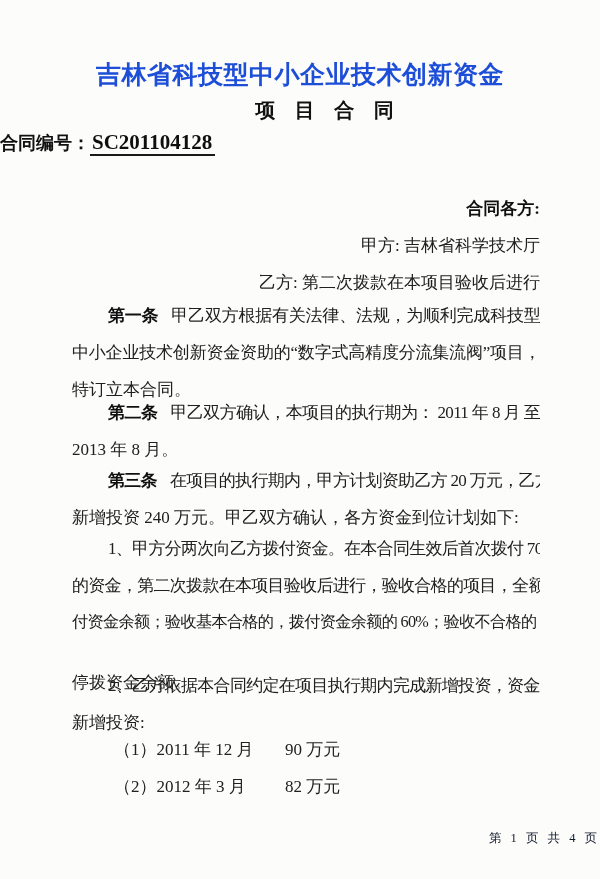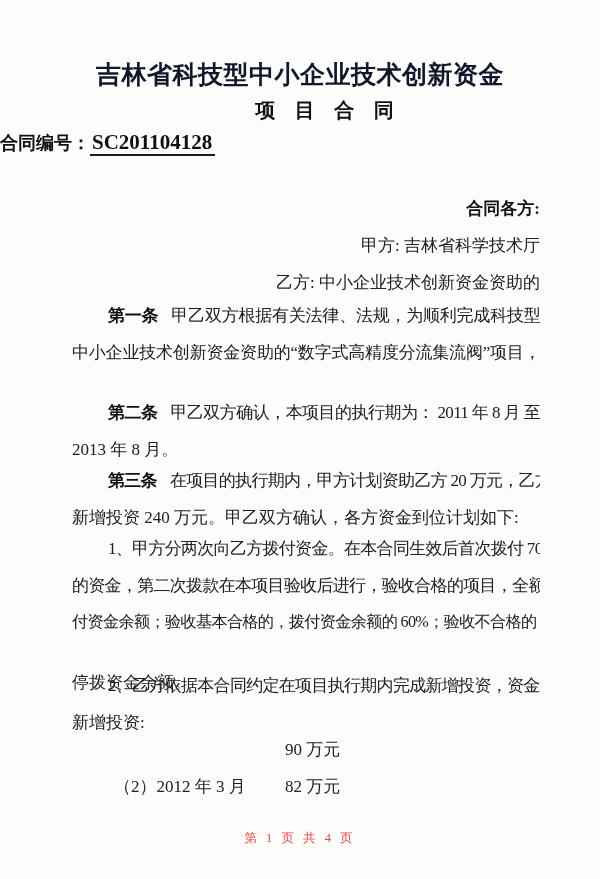--- a/index.html
+++ b/index.html
@@ -12,21 +12,21 @@
     overflow: hidden;
     font-family: "Liberation Serif", "DejaVu Serif", serif;
     color: #202020;
   }
   
   .t1 {
     position: absolute; top: 58px; left: 0; width: 100%;
     text-align: center;
     font-family: "Liberation Sans", "DejaVu Sans", sans-serif;
     font-weight: 700; font-size: 25px; letter-spacing: 0.5px;
-    color: #0f172a;
+    color: #1d4ed8;
   }
   .t2 {
     position: absolute; top: 97px; left: 0; width: 100%;
     text-align: center;
     font-family: "Liberation Sans", "DejaVu Sans", sans-serif;
     font-weight: 700; font-size: 20px; letter-spacing: 7px;
     color: #111;
     padding-left: 28px;
   }
   
@@ -57,53 +57,54 @@
   .ind31 { padding-left: 31px; text-align: right; }
   .ind36 { padding-left: 36px; }
   .lbl { font-weight: 700; color: #101010; margin-right: 13px; }
   .hd { font-weight: 700; color: #101010; }
   
   .sched { padding-left: 42px; }
   .samt { position: absolute; left: 213px; top: 0; }
   
   .foot {
     position: absolute; top: 830px; left: 0; width: 100%;
-    text-align: center; font-size: 12.5px; letter-spacing: 3px;
-    color: #ef4444;
+    text-align: right; font-size: 12.5px; letter-spacing: 3px;
+    color: #0f172a;
   }
 </style>
 </head>
 <body>
 
 <div class="doc">
 
   <div class="t1">吉林省科技型中小企业技术创新资金</div>
   <div class="t2">项 目 合 同</div>
 
   <div class="cno"><span class="cno-label">合同编号：</span><span class="cno-val">SC201104128</span></div>
 
   <div class="ln ind31 hd" style="top:190px">合同各方:</div>
   <div class="ln ind31" style="top:227px">甲方: 吉林省科学技术厅</div>
-  <div class="ln ind31" style="top:264px">乙方: 中小企业技术创新资金资助的</div>
+  <div class="ln ind31" style="top:264px">乙方: 第二次拨款在本项目验收后进行</div>
 
   <div class="ln j" style="top:334px">中小企业技术创新资金资助的“数字式高精度分流集流阀”项目，</div>
   <div class="ln j ind36" style="top:297px"><span class="lbl">第一条</span><span>甲乙双方根据有关法律、法规，为顺利完成科技型</span></div>
+  <div class="ln" style="top:371px">特订立本合同。</div>
 
   <div class="ln j ind36" style="top:394px"><span class="lbl">第二条</span><span>甲乙双方确认，本项目的执行期为： 2011 年 8 月 至</span></div>
   <div class="ln" style="top:431px">2013 年 8 月。</div>
 
   <div class="ln j ind36" style="top:462px"><span class="lbl">第三条</span><span>在项目的执行期内，甲方计划资助乙方 20 万元，乙方</span></div>
   <div class="ln" style="top:499px">新增投资 240  万元。甲乙双方确认，各方资金到位计划如下:</div>
 
   <div class="ln j ind36" style="top:530px">1、甲方分两次向乙方拨付资金。在本合同生效后首次拨付 70%</div>
   <div class="ln j" style="top:567px">的资金，第二次拨款在本项目验收后进行，验收合格的项目，全额拨</div>
   <div class="ln j s" style="top:604px">付资金余额；验收基本合格的，拨付资金余额的 60%；验收不合格的；</div>
   <div class="ln" style="top:664px">停拨资金余额。</div>
 
   <div class="ln j ind36" style="top:667px">2、乙方依据本合同约定在项目执行期内完成新增投资，资金到</div>
   <div class="ln" style="top:704px">新增投资:</div>
 
-  <div class="ln sched" style="top:731px"><span class="samt">90 万元</span></div>
+  <div class="ln sched" style="top:731px"><span>（1）2011 年 12 月</span><span class="samt">90 万元</span></div>
   <div class="ln sched" style="top:768px"><span>（2）2012 年 3 月</span><span class="samt">82  万元</span></div>
 
   <div class="foot">第 1 页 共 4 页</div>
 
 </div>
 
 </body></html>

